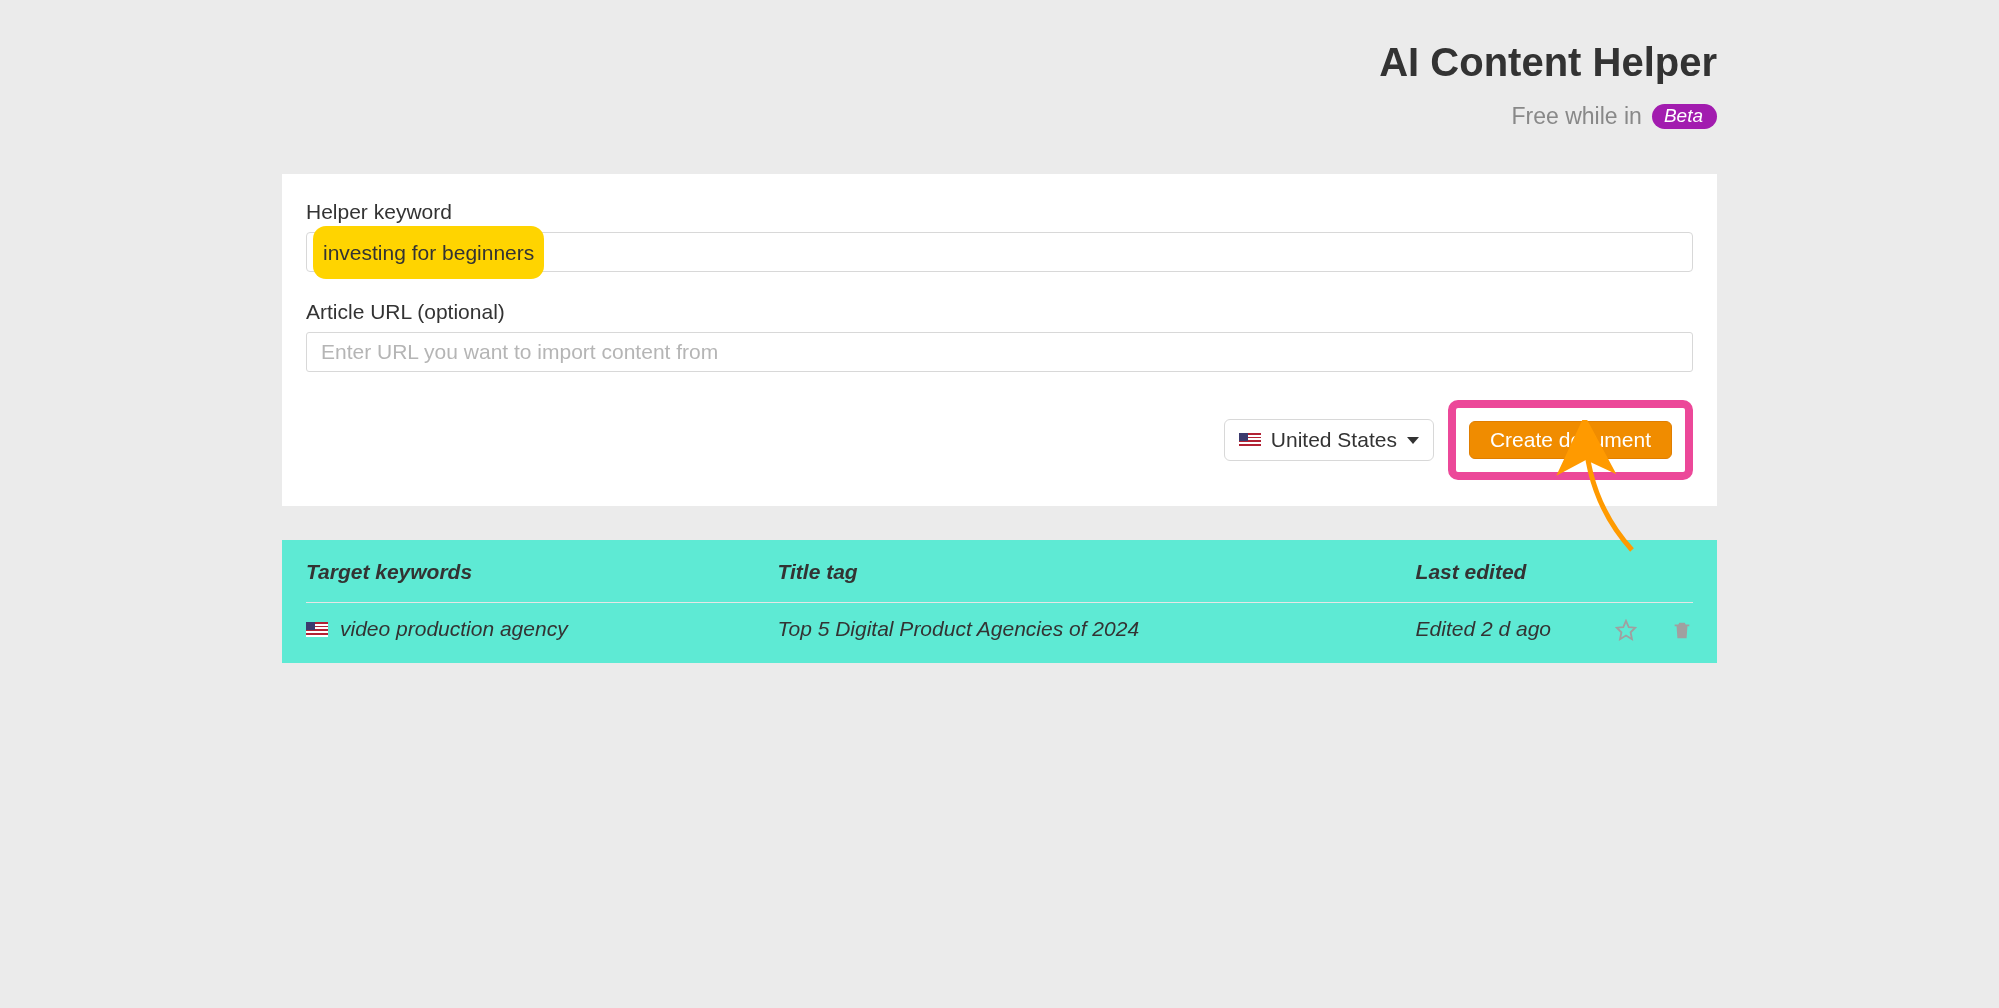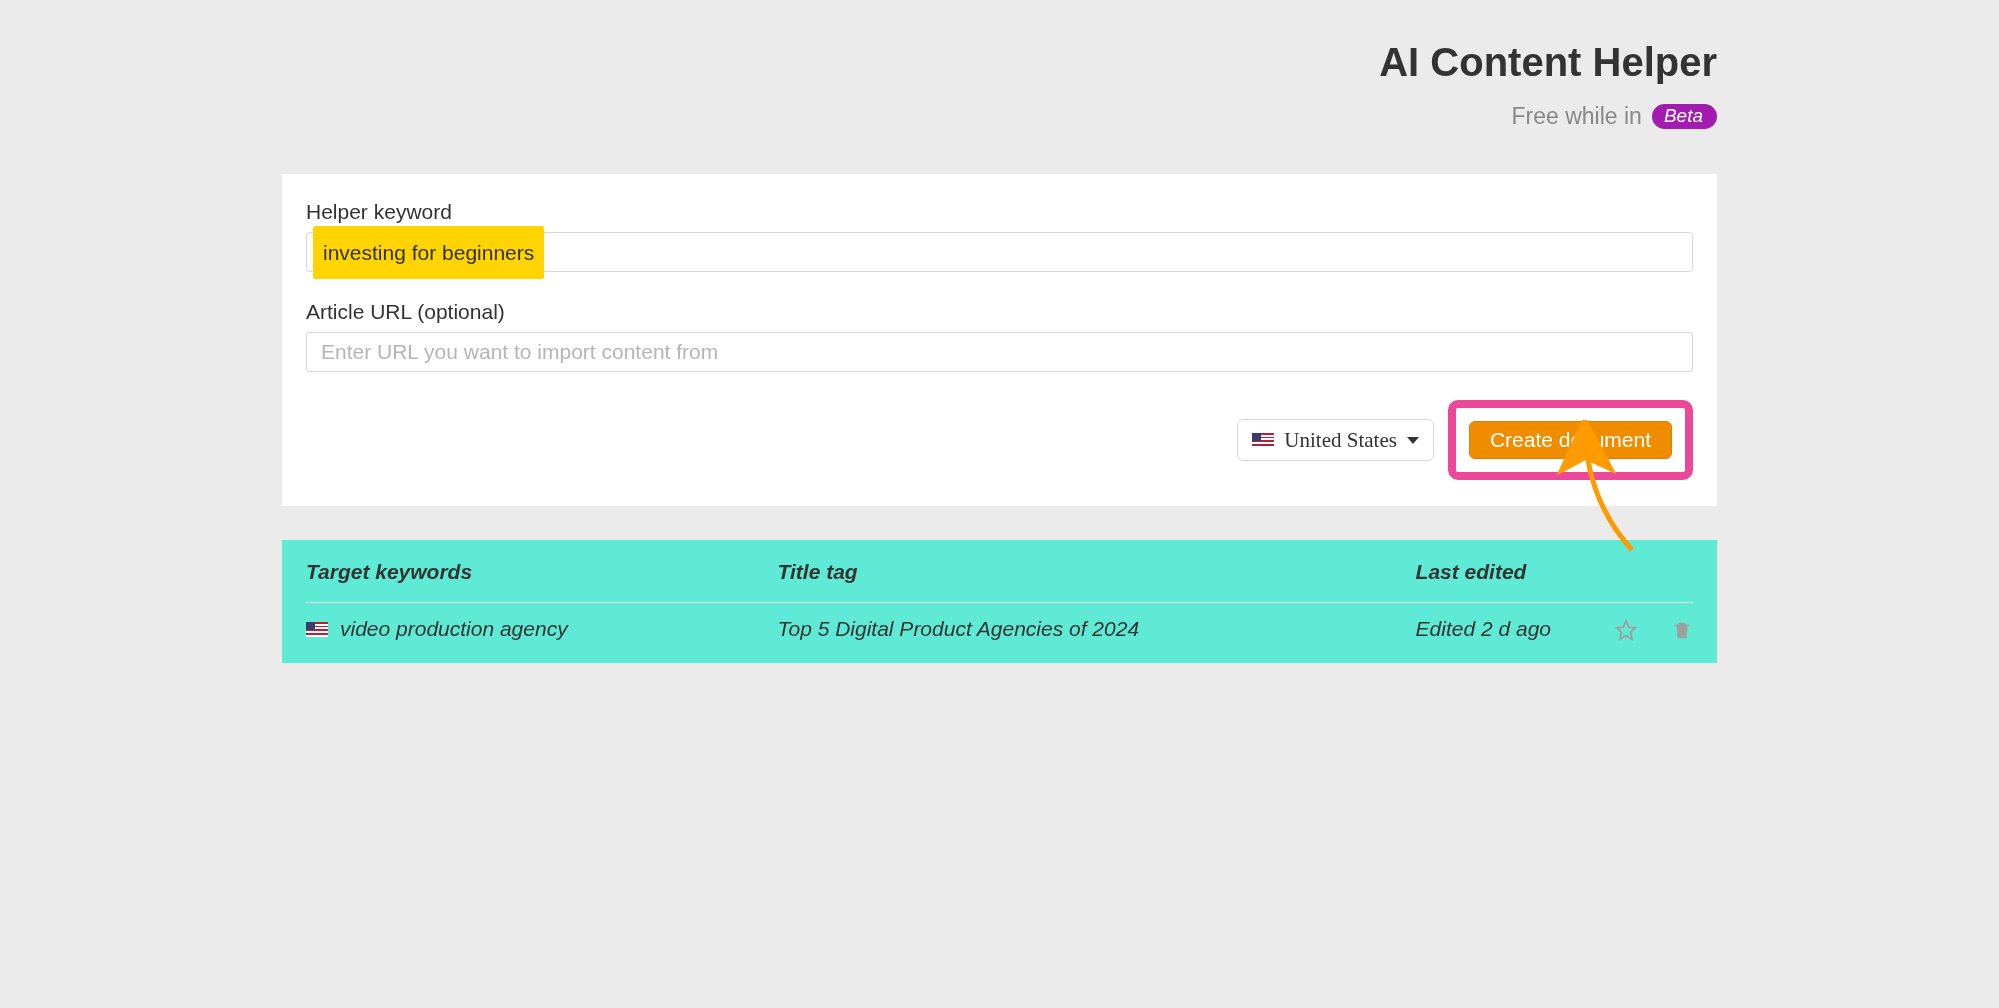--- a/index.html
+++ b/index.html
@@ -65,21 +65,21 @@
     display: flex;
     align-items: center;
     padding-left: 6px;
     margin-bottom: 28px;
   }
   .keyword-highlight {
     background: #ffd400;
     padding: 16px 10px;
     font-size: 21px;
     color: #333;
-    border-radius: 2px;
+    border-radius: 13px;
     line-height: 1;
   }
 
   .url-input {
     width: 100%;
     height: 40px;
     border: 1px solid #d8d8d8;
     border-radius: 3px;
     font-size: 21px;
     padding: 4px 14px;
@@ -100,21 +100,20 @@
     border-radius: 6px;
     background: #fff;
     height: 42px;
     display: inline-flex;
     align-items: center;
     gap: 10px;
     padding: 0 14px;
     font-size: 21px;
     color: #333;
     cursor: pointer;
-    font-family: Liberation Serif, serif;
   }
   .flag-us {
     width: 22px;
     height: 15px;
     display: inline-block;
     background: linear-gradient(
       to bottom,
       #b22234 0%, #b22234 12%,
       #fff 12%, #fff 24%,
       #b22234 24%, #b22234 36%,

